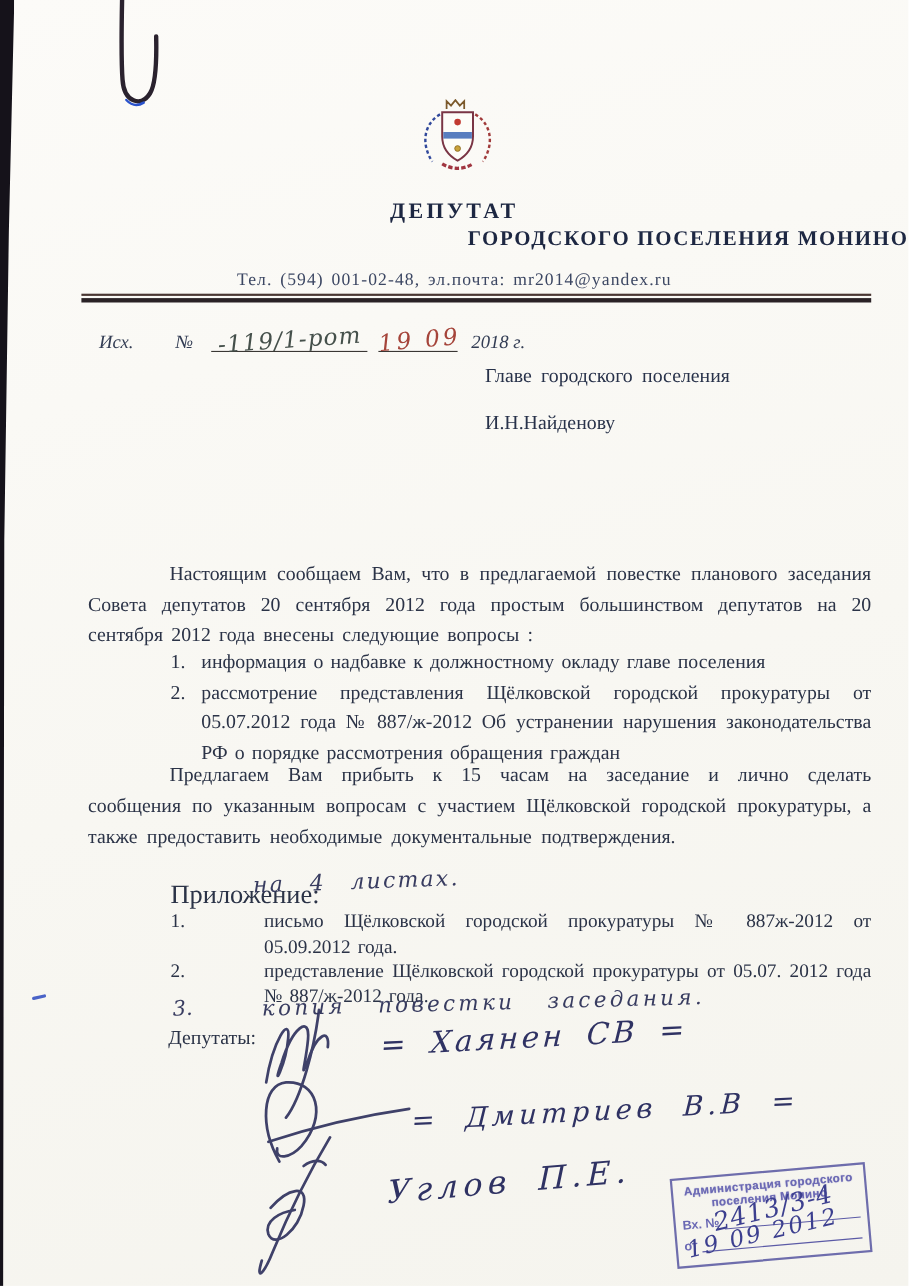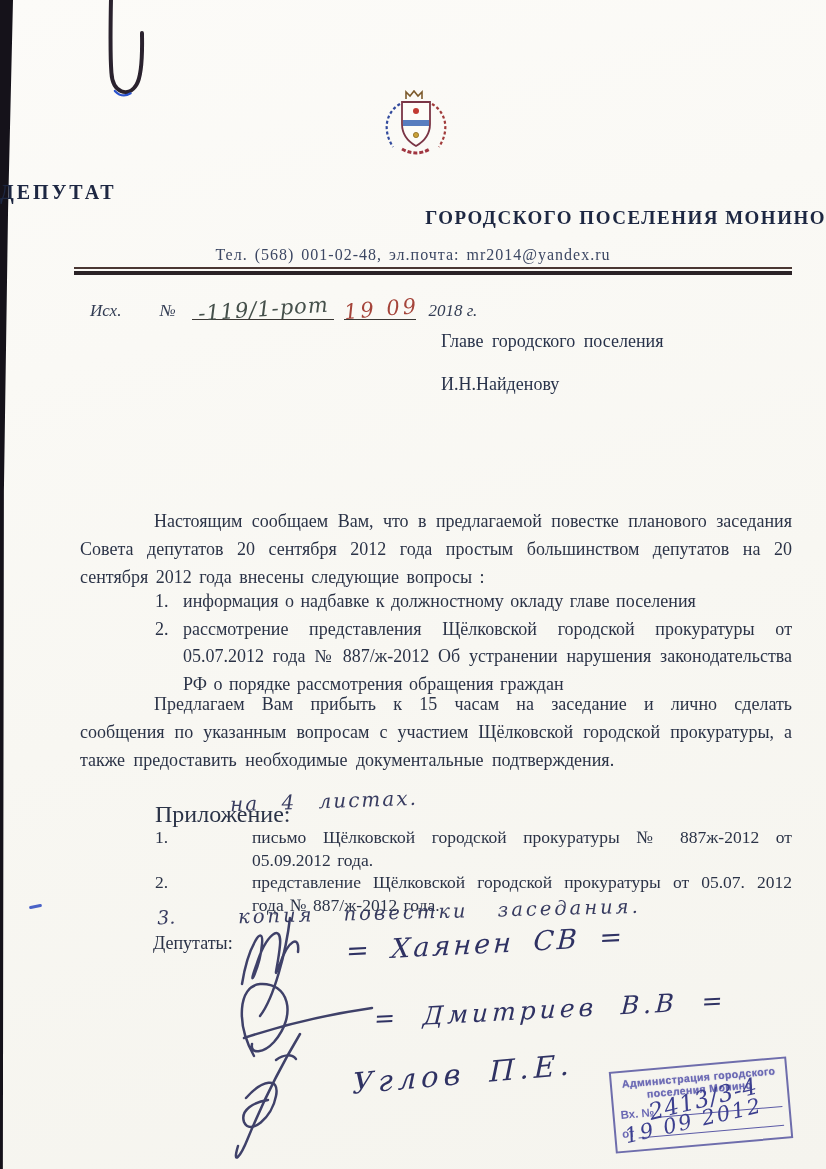--- a/index.html
+++ b/index.html
@@ -13,21 +13,21 @@
   .mark-blue{position:absolute;left:29px;top:905px;width:13px;height:3px;background:#2b49c0;
              transform:rotate(-12deg);border-radius:2px;opacity:.85;}
 
   
   .paperclip{position:absolute;left:94px;top:-2px;width:70px;height:114px;transform:rotate(5deg);}
 
   
   .emblem{position:absolute;left:372px;top:90px;width:88px;height:70px;}
 
   
-  .org1{position:absolute;top:181px;left:0;width:826px;text-align:left;
+  .org1{position:absolute;top:181px;left:0;width:826px;text-align:center;
         font-size:20px;font-weight:bold;letter-spacing:3px;color:#1d2742;}
   .org2{position:absolute;top:207px;left:0;width:826px;text-align:right;
         font-size:19px;font-weight:bold;letter-spacing:1.5px;color:#1d2742;}
   .contact{position:absolute;top:246px;left:0;width:826px;text-align:center;
         font-size:16px;letter-spacing:1px;word-spacing:2px;color:#3c4763;}
   .rule{position:absolute;top:267px;left:74px;width:718px;}
   .rule-thin{height:2px;background:#4a3733;}
   .rule-thick{margin-top:2px;height:3.5px;background:#2a2226;}
 
   
@@ -54,21 +54,21 @@
   .p2{position:absolute;top:690px;left:80px;width:712px;font-size:18px;line-height:28px;
       text-align:justify;text-indent:74px;word-spacing:4px;}
 
   
   .attach-label{position:absolute;top:801px;left:155px;font-size:24px;}
   .hw-note{position:absolute;top:789px;left:230px;font-size:20px;color:#383c60;
            transform:rotate(-2deg);letter-spacing:2px;word-spacing:14px;white-space:nowrap;}
   .attach{position:absolute;top:826px;left:155px;width:637px;font-size:17.5px;line-height:22.5px;}
   .at-item{display:flex;}
   .at-num{width:85px;flex:none;}
-  .at-text{flex:1;text-align:justify;word-spacing:2px;margin-left:12px;}
+  .at-text{flex:1;text-align:justify;word-spacing:2px;}
   .hw-it3-num{position:absolute;top:906px;left:157px;font-size:19px;color:#383c60;transform:rotate(-3deg);}
   .hw-it3-text{position:absolute;top:900px;left:238px;font-size:19.5px;color:#383c60;
                transform:rotate(-1.5deg);letter-spacing:3px;word-spacing:20px;white-space:nowrap;}
 
   
   .deputies{position:absolute;top:933px;left:153px;font-size:18px;}
   .sig-svg{position:absolute;left:150px;top:912px;width:580px;height:260px;}
   .sig-name{position:absolute;font-family:"DejaVu Serif",serif;font-style:italic;
             color:#2f3263;white-space:nowrap;}
   .sig-name.n1{left:346px;top:928px;font-size:27px;transform:rotate(-3deg) skewX(-6deg);
@@ -110,21 +110,21 @@
     <rect x="31" y="30" width="26" height="6" fill="#3b66b5" opacity="0.85"></rect>
     <circle cx="44" cy="21" r="3" fill="#c23a32"></circle>
     <circle cx="44" cy="45" r="2.6" fill="#caa23a" stroke="#8a6a20" stroke-width="0.8"></circle>
     <path d="M28,14 C14,22 10,40 21,57" fill="none" stroke="#31499c" stroke-width="2.2" stroke-dasharray="3,2.4"></path>
     <path d="M60,14 C74,22 78,40 67,57" fill="none" stroke="#a03a3a" stroke-width="2.2" stroke-dasharray="3,2.4"></path>
     <path d="M30,59 Q44,67 58,59" fill="none" stroke="#a03540" stroke-width="3" stroke-dasharray="4,2"></path>
   </svg>
 
   <div class="org1">ДЕПУТАТ</div>
   <div class="org2">ГОРОДСКОГО ПОСЕЛЕНИЯ МОНИНО</div>
-  <div class="contact">Тел. (568) 001-02-48, эл.почта: mr2014@yandex.ru</div>
+  <div class="contact">Тел. (594) 001-02-48, эл.почта: mr2014@yandex.ru</div>
 
   <div class="rule">
     <div class="rule-thin"></div>
     <div class="rule-thick"></div>
   </div>
 
   <div class="ref">
     <span>Исх.</span>
     <span class="nsign">№</span>
     <span class="ufield fnum"><span class="hw hw-num">-119/1-рот</span></span>

